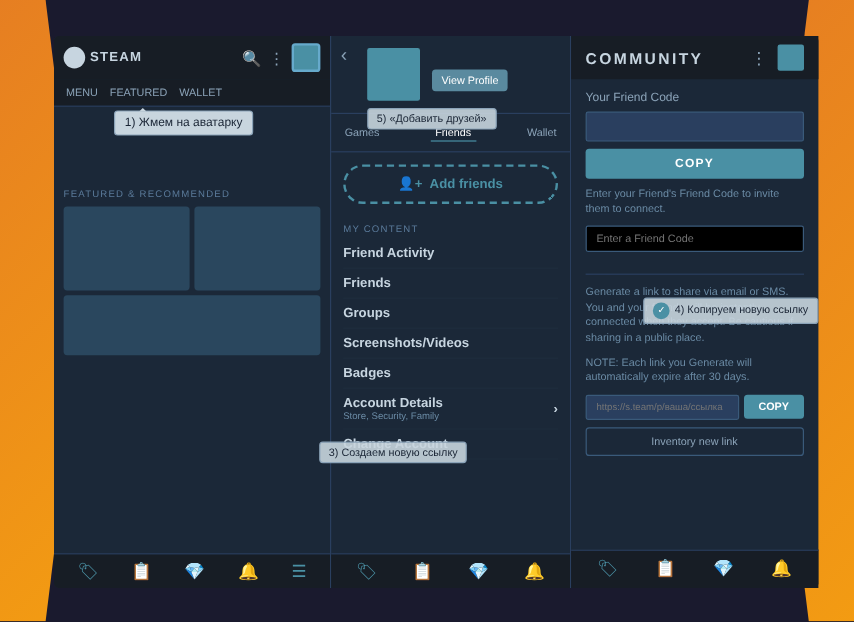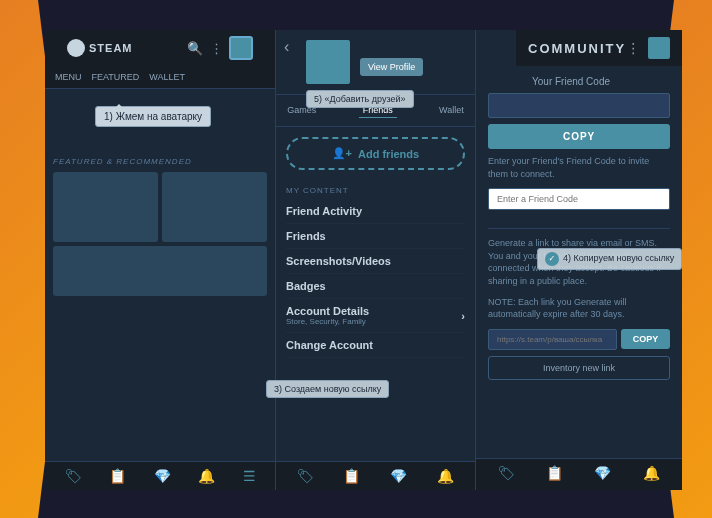--- a/index.html
+++ b/index.html
@@ -49,21 +49,21 @@
       width: 230px;
       background: #1b2838;
       border-radius: 4px 0 0 4px;
       overflow: hidden;
       position: relative;
       flex-shrink: 0;
     }
 
     .steam-header {
       background: #171d25;
-      padding: 6px 22px;
+      padding: 6px 8px;
       display: flex;
       align-items: center;
       gap: 8px;
       height: 36px;
     }
 
     .steam-logo {
       display: flex;
       align-items: center;
       gap: 4px;
@@ -111,21 +111,21 @@
     }
     .nav-item {
       padding: 2px 4px;
       cursor: pointer;
       text-align: right;
     }
 
     
     .tooltip-box {
       position: absolute;
-      top: 76px;
+      top: 62px;
       left: 50px;
       background: #c8d5de;
       color: #1a2535;
       padding: 4px 8px;
       border-radius: 3px;
       font-size: 10px;
       white-space: nowrap;
       z-index: 20;
       border: 1px solid #8ba3b8;
     }
@@ -133,21 +133,20 @@
       content: '';
       position: absolute;
       top: -6px;
       left: 20px;
       border: 3px solid transparent;
       border-bottom-color: #c8d5de;
     }
 
     .featured-section {
       padding: 8px;
-      font-style: italic;
     }
     .featured-label {
       color: #5a7a9a;
       font-size: 8px;
       letter-spacing: 1px;
       margin-bottom: 6px;
     }
     .featured-cards {
       display: flex;
       gap: 4px;
@@ -294,21 +293,21 @@
 
     .menu-item-with-arrow {
       display: flex;
       justify-content: space-between;
       align-items: center;
     }
 
     
     .step3-annotation {
       position: absolute;
-      bottom: 92px;
+      bottom: 104px;
       left: -10px;
       background: rgba(200, 213, 222, 0.9);
       color: #1a2535;
       padding: 3px 7px;
       border-radius: 3px;
       font-size: 9px;
       white-space: nowrap;
       z-index: 20;
       border: 1px solid #8ba3b8;
     }
@@ -334,21 +333,20 @@
       position: relative;
     }
 
     .community-header {
       background: #171d25;
       padding: 8px 12px;
       display: flex;
       align-items: center;
       justify-content: space-between;
       height: 36px;
-      margin-left: 40px;
     }
     .community-title {
       color: #c7d5e0;
       font-size: 13px;
       font-weight: bold;
       letter-spacing: 2px;
     }
     .community-header-right {
       display: flex;
       align-items: center;
@@ -368,21 +366,20 @@
     .right-content {
       padding: 10px 12px;
       overflow-y: auto;
       height: calc(100% - 36px - 32px);
     }
 
     .section-title {
       color: #8ba3b8;
       font-size: 10px;
       margin-bottom: 6px;
-      margin-left: 44px;
     }
 
     .friend-code-input {
       width: 100%;
       background: #2a3f5f;
       border: 1px solid #3a5a7a;
       color: #c7d5e0;
       padding: 6px 8px;
       font-size: 10px;
       border-radius: 2px;
@@ -405,21 +402,21 @@
 
     .hint-text {
       color: #6a8aa4;
       font-size: 9px;
       line-height: 1.4;
       margin-bottom: 8px;
     }
 
     .enter-code-input {
       width: 100%;
-      background: #ffffff;
+      background: #000000;
       border: 1px solid #3a5a7a;
       color: #6a8aa4;
       padding: 5px 8px;
       font-size: 9px;
       border-radius: 2px;
       margin-bottom: 10px;
     }
 
     .divider-line {
       border: none;
@@ -603,20 +600,21 @@
     <div class="add-friends-btn">
       <span>👤+</span>
       <span>Add friends</span>
     </div>
 
     <div class="my-content-label">MY CONTENT</div>
 
     <div class="menu-items">
       <div class="menu-item">Friend Activity</div>
       <div class="menu-item">Friends</div>
+      <div class="menu-item">Groups</div>
       <div class="menu-item">Screenshots/Videos</div>
       <div class="menu-item">Badges</div>
       <div class="menu-item menu-item-with-arrow">
         <div>
           <div>Account Details</div>
           <div style="font-size:8px; color:#6a8aa4; font-weight:normal;">Store, Security, Family</div>
         </div>
         <span>›</span>
       </div>
       <div class="menu-item">Change Account</div>

